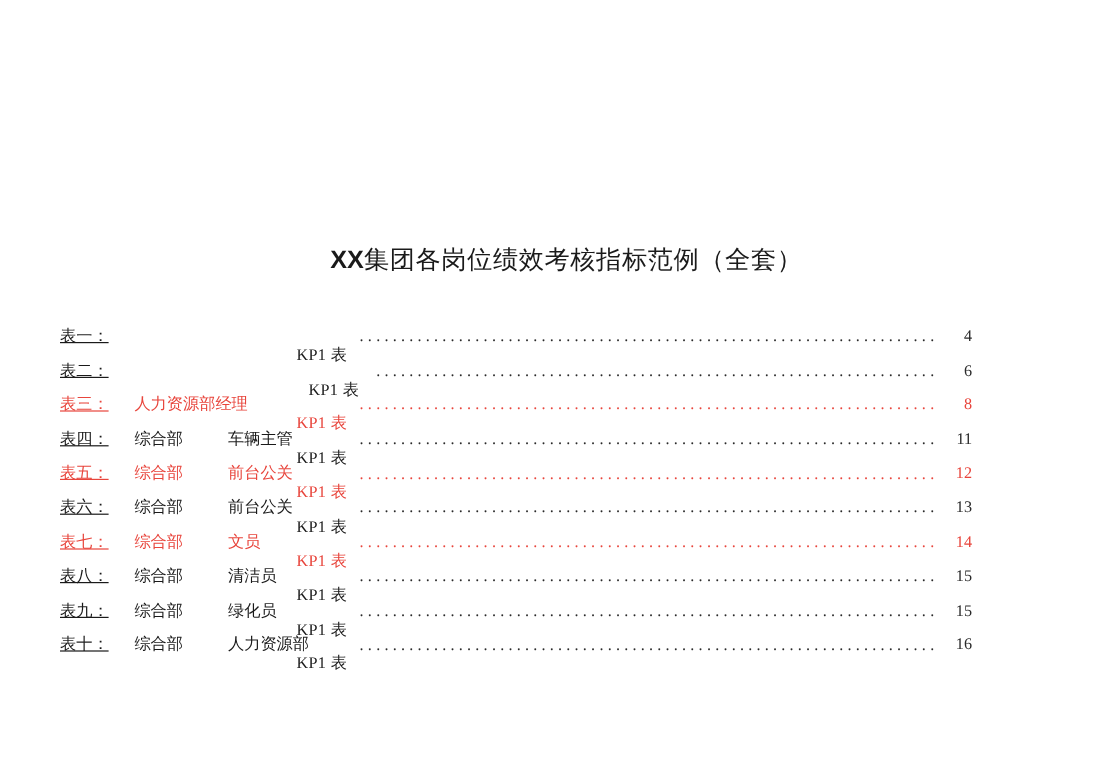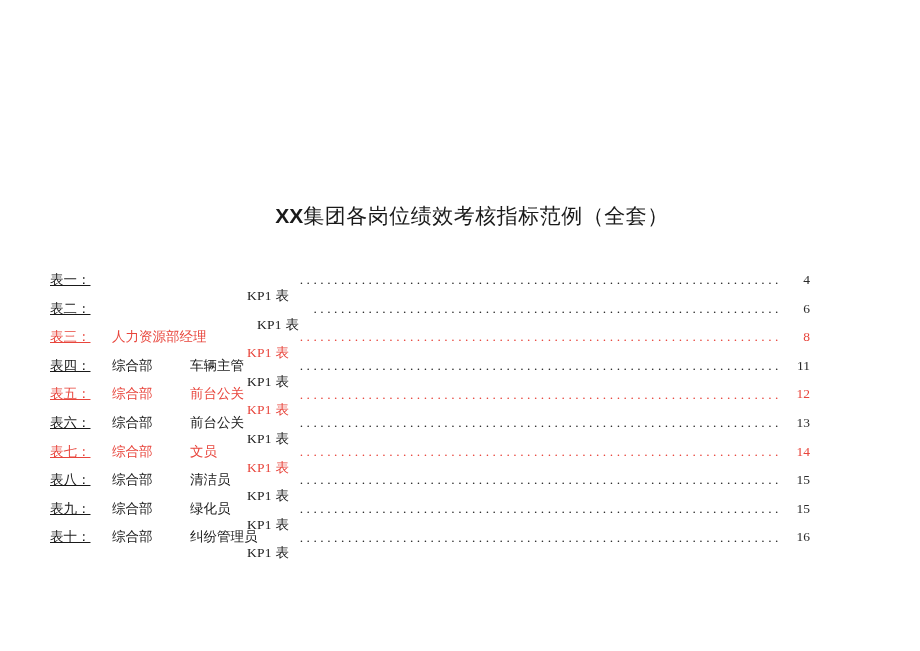--- a/index.html
+++ b/index.html
@@ -843,21 +843,21 @@
           <i>.</i>
           <i>.</i>
           <i>.</i>
           <i>.</i>
         </span>
         <span class="page-no">15</span>
       </div>
       <div class="toc-row">
         <span class="label">表十：</span>
         <span class="dept">综合部</span>
-        <span class="position">纠纷管理员</span>
+        <span class="position">人力资源部</span>
         <span class="kpi">KP1 表</span>
         <span class="dots">
           <i>.</i>
           <i>.</i>
           <i>.</i>
           <i>.</i>
           <i>.</i>
           <i>.</i>
           <i>.</i>
           <i>.</i>

